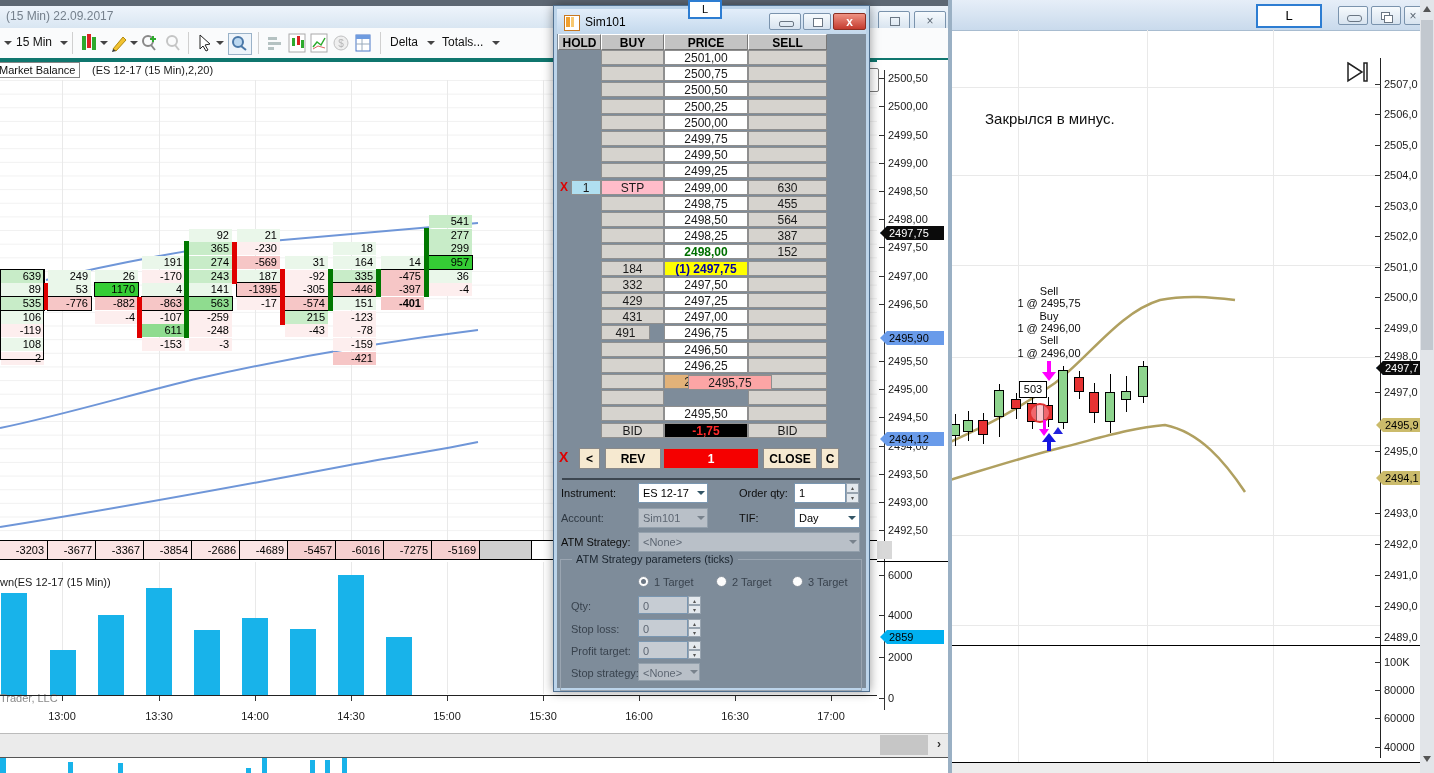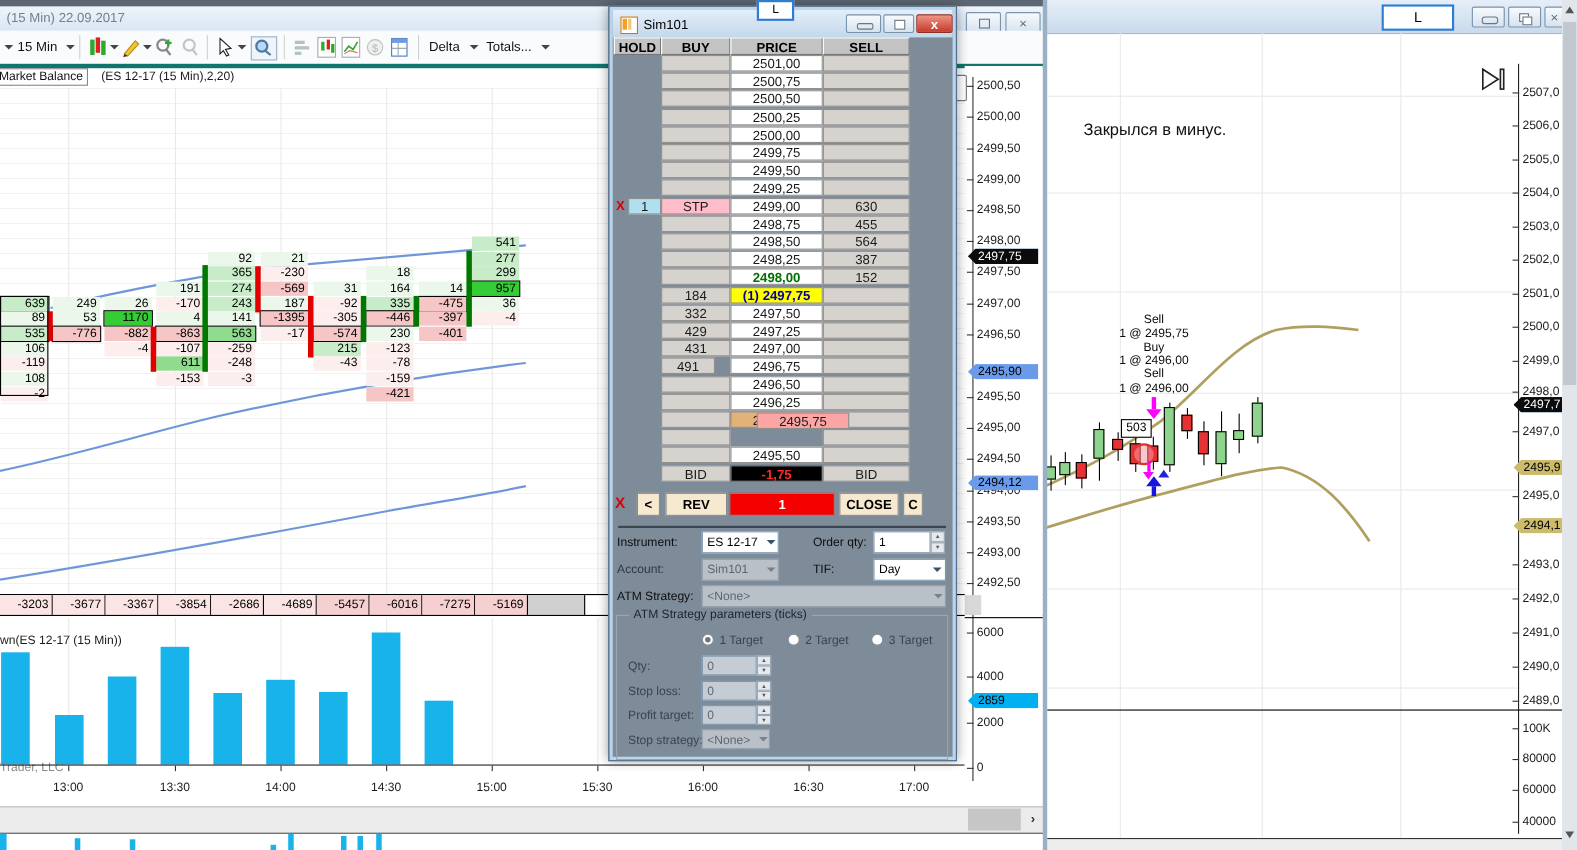--- a/index.html
+++ b/index.html
@@ -214,29 +214,29 @@
         <div class="fp g0" style="position: absolute; left: 285px; top: 255.9px;">31</div>
         <div class="fp r0" style="position: absolute; left: 285px; top: 269.6px;">-92</div>
         <div class="fp r0" style="position: absolute; left: 285px; top: 283.3px;">-305</div>
         <div class="fp r1 fpb" style="position: absolute; left: 285px; top: 296.9px;">-574</div>
         <div class="fp g1" style="position: absolute; left: 285px; top: 310.6px;">215</div>
         <div class="fp r0" style="position: absolute; left: 285px; top: 324.2px;">-43</div>
         <div class="fp g0" style="position: absolute; left: 333px; top: 242.3px;">18</div>
         <div class="fp g0" style="position: absolute; left: 333px; top: 255.9px;">164</div>
         <div class="fp g1" style="position: absolute; left: 333px; top: 269.6px;">335</div>
         <div class="fp r1 fpb" style="position: absolute; left: 333px; top: 283.3px;">-446</div>
-        <div class="fp g0" style="position: absolute; left: 333px; top: 296.9px;">230</div>
+        <div class="fp g0" style="position: absolute; left: 333px; top: 296.9px;">151</div>
         <div class="fp r0" style="position: absolute; left: 333px; top: 310.6px;">-123</div>
         <div class="fp r0" style="position: absolute; left: 333px; top: 324.2px;">-78</div>
         <div class="fp r0" style="position: absolute; left: 333px; top: 337.9px;">-159</div>
         <div class="fp r1" style="position: absolute; left: 333px; top: 351.5px;">-421</div>
         <div class="fp g0" style="position: absolute; left: 381px; top: 255.9px;">14</div>
         <div class="fp r1 fpb" style="position: absolute; left: 381px; top: 269.6px;">-475</div>
         <div class="fp r1" style="position: absolute; left: 381px; top: 283.3px;">-397</div>
-        <div class="fp r1" style="position: absolute; left: 381px; top: 296.9px;">-401</div>
+        <div class="fp r1" style="position: absolute; left: 381px; top: 296.9px; font-weight: bold;">-401</div>
         <div class="fp g1" style="position: absolute; left: 429px; top: 215px;">541</div>
         <div class="fp g1" style="position: absolute; left: 429px; top: 228.7px;">277</div>
         <div class="fp g1" style="position: absolute; left: 429px; top: 242.3px;">299</div>
         <div class="fp g3 fpb" style="position: absolute; left: 429px; top: 255.9px;">957</div>
         <div class="fp g0" style="position: absolute; left: 429px; top: 269.6px;">36</div>
         <div class="fp r0" style="position: absolute; left: 429px; top: 283.3px;">-4</div>
         <div style="position: absolute; left: 43px; top: 283px; width: 5px; height: 27px; background: rgb(224, 0, 0);"></div>
         <div style="position: absolute; left: 137px; top: 297px; width: 5px; height: 41px; background: rgb(224, 0, 0);"></div>
         <div style="position: absolute; left: 184px; top: 241px; width: 5px; height: 97px; background: rgb(0, 120, 0);"></div>
         <div style="position: absolute; left: 232px; top: 242px; width: 5px; height: 42px; background: rgb(224, 0, 0);"></div>

